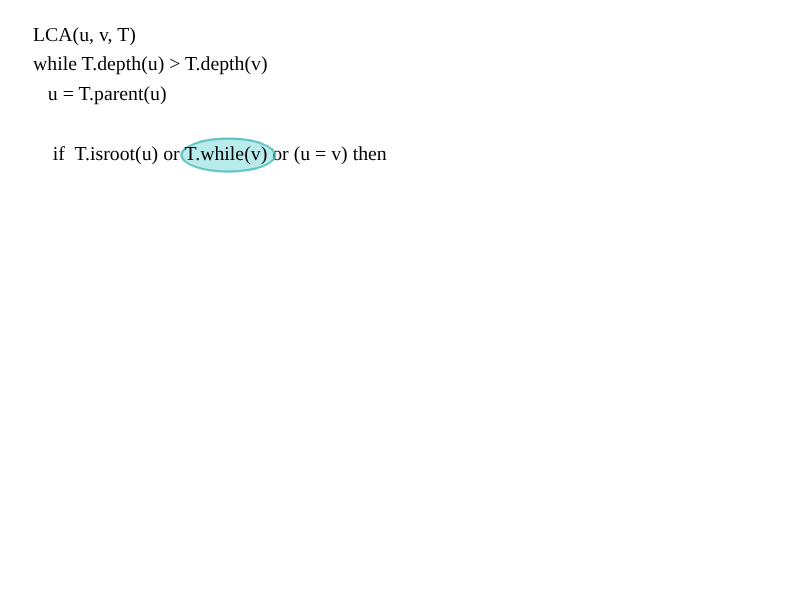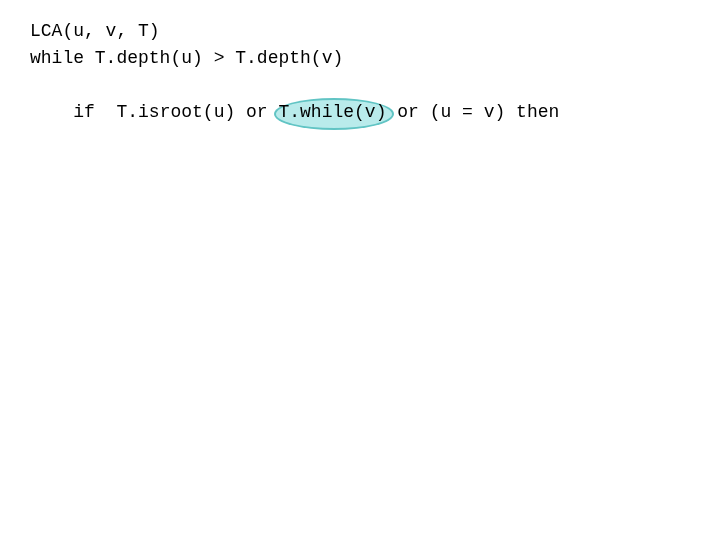--- a/index.html
+++ b/index.html
@@ -14,20 +14,21 @@
       background: #ffffff;
       font-family: 'Courier New', Courier, monospace;
       font-size: 18px;
       overflow: hidden;
     }
 
     .code-container {
       position: relative;
       padding: 18px 30px;
       line-height: 1.5;
+      font-family: Liberation Serif, serif;
     }
 
     .code-line {
       white-space: pre;
       display: block;
       color: #000000;
     }
 
     .highlight-oval {
       position: relative;
@@ -51,16 +52,17 @@
       position: relative;
       z-index: 1;
     }
   </style>
 </head>
 <body>
 
 <div class="code-container">
   <span class="code-line">LCA(u, v, T)</span>
   <span class="code-line">while T.depth(u) &gt; T.depth(v)</span>
+  <span class="code-line">   u = T.parent(u)</span>
   <span class="code-line">
     <span>if  T.isroot(u) or </span><span class="highlight-oval"><span>T.while(v)</span></span><span> or (u = v) then</span>
   </span>
 </div>
 
 </body></html>

